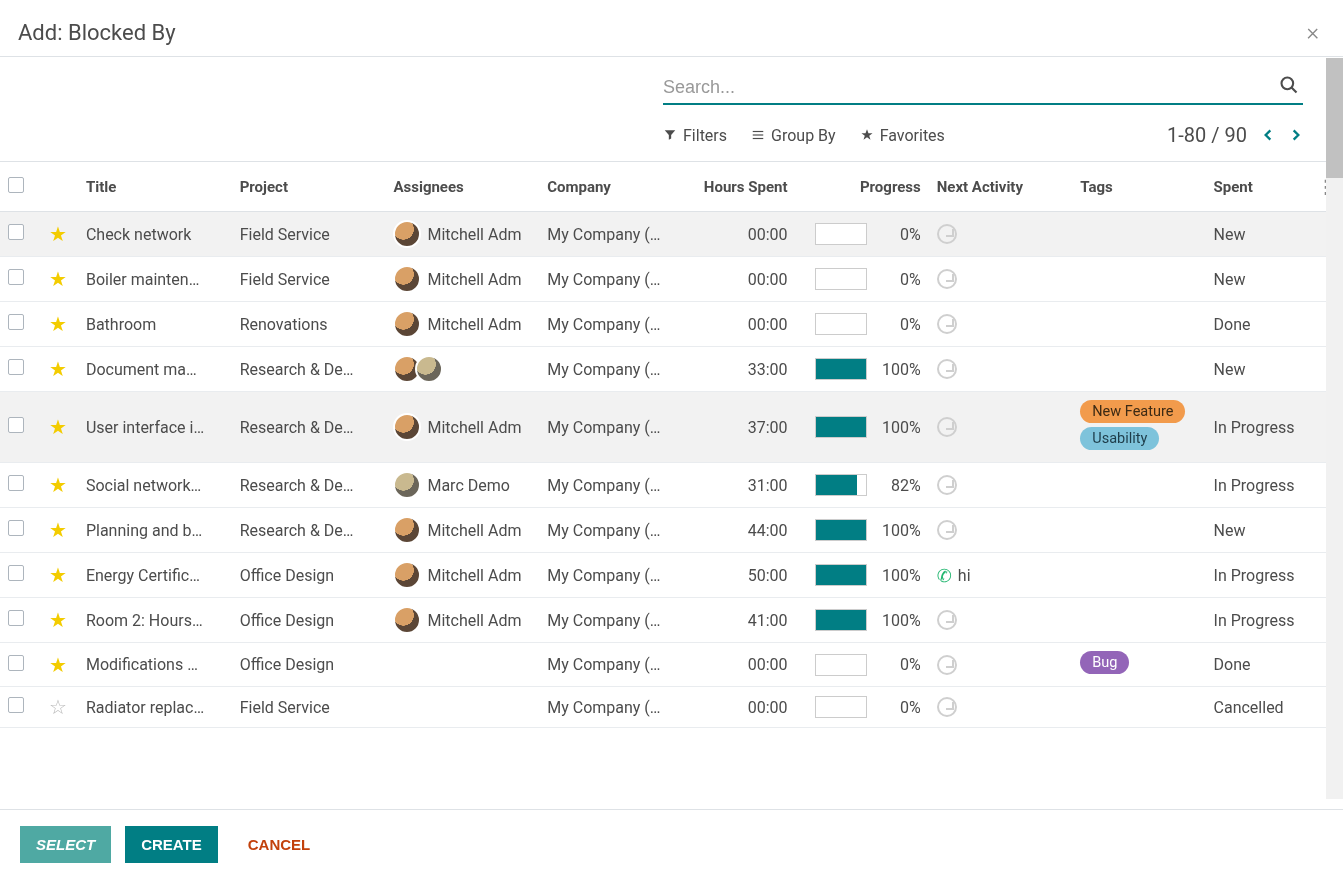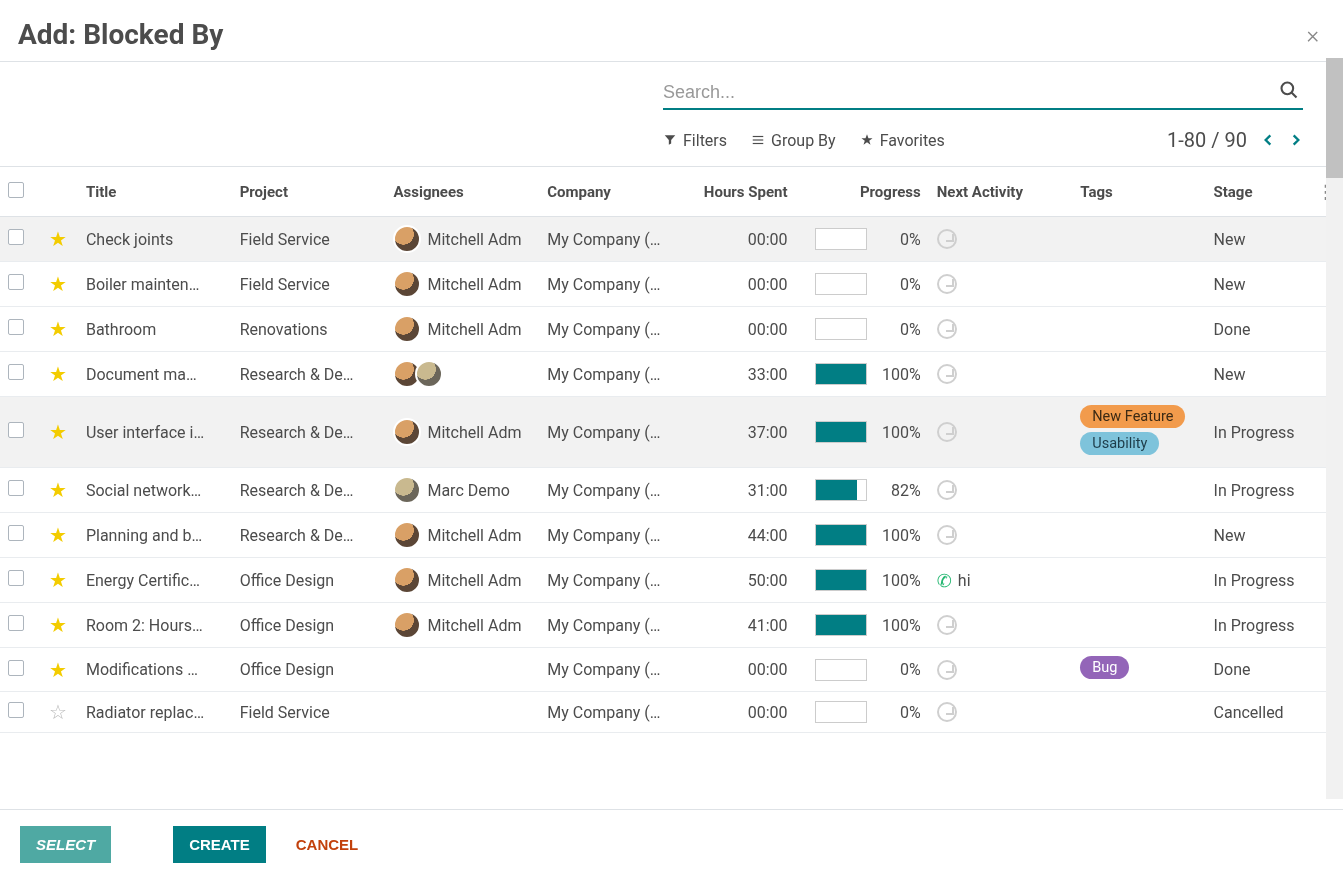--- a/index.html
+++ b/index.html
@@ -1,19 +1,19 @@
 <!DOCTYPE html>
 <html><head>
 <meta charset="utf-8">
 <style>
   * { box-sizing: border-box; margin: 0; padding: 0; }
   body { font-family: -apple-system, BlinkMacSystemFont, "Segoe UI", Roboto, Helvetica, Arial, sans-serif; font-size: 15px; color: #4c4c4c; background: #fff; }
   .modal { width: 1343px; height: 879px; position: relative; display: flex; flex-direction: column; overflow:hidden;}
   .modal-header { display: flex; align-items: center; justify-content: space-between; padding: 18px 18px 10px 18px;}
-  .modal-title { font-size: 28px; font-weight: 700; color: #4c4c4c; }
+  .modal-title { font-size: 22px; font-weight: 400; color: #4c4c4c; }
   .close-x { font-size: 24px; color: #888; cursor: pointer; font-weight:300; padding-right:6px;}
   .hr { border-top: 1px solid #dee2e6; width:100%; }
   .controls-row { display:flex; justify-content:flex-end; padding: 18px 40px 0 30px; }
   .search-block { width: 640px; }
   .search-input-row { display:flex; align-items:center; border-bottom: 2px solid #017e84; padding-bottom:4px;}
   .search-input { flex:1; border:none; outline:none; font-size:18px; color:#4c4c4c; background:transparent;}
   .search-input::placeholder{ color:#999;}
   .search-icon { font-size:18px; color:#4c4c4c; padding:0 4px;}
   .filter-row { display:flex; align-items:center; justify-content:space-between; margin-top:18px;text-align:right;}
   .filters-left { display:flex; gap:24px;}
@@ -57,21 +57,21 @@
   .col-hrs{width:110px; text-align:right;}
   .col-prog{width:130px; text-align:right;}
   .col-act{width:140px;}
   .col-tags{width:130px;}
   .col-stage{width:100px;}
   .col-kebab{width:30px;}
   td.truncate{max-width:150px;}
   .footer{ padding:16px 20px; display:flex; gap:14px; align-items:center; border-top:1px solid #dee2e6;}
   .btn{ padding:10px 16px; font-size:15px; font-weight:600; cursor:pointer; border:none;}
   .btn-select{ background:#4fa9a3; color:#fff;font-style:italic;}
-  .btn-create{ background:#017e84; color:#fff;margin-left:48px;}
+  .btn-create{ background:#017e84; color:#fff;}
   .btn-cancel{ background:transparent; color:#c2410c; text-transform:uppercase; font-weight:600;}
   .outer-scroll{ position:absolute; right:0; top:58px; bottom:80px; width:17px; background:#f1f1f1;}
   .outer-thumb{ position:absolute; top:0; width:100%; height:120px; background:#c1c1c1;}
   .activity-cell{ display:flex; align-items:center; gap:6px;}
 </style>
 </head>
 <body>
 
 <div class="modal">
   <div class="modal-header">
@@ -138,29 +138,29 @@
           <th class="col-cb"><span class="cb"></span></th>
           <th class="col-star"></th>
           <th class="col-title">Title</th>
           <th class="col-proj">Project</th>
           <th class="col-asgn">Assignees</th>
           <th class="col-comp">Company</th>
           <th class="col-hrs" style="text-align:right">Hours Spent</th>
           <th class="col-prog" style="text-align:right">Progress</th>
           <th class="col-act">Next Activity</th>
           <th class="col-tags">Tags</th>
-          <th class="col-stage">Stage</th>
+          <th class="col-stage">Spent</th>
           <th class="col-kebab kebab">⋮</th>
         </tr>
       </thead>
       <tbody id="tbody">
           <tr class="sel">
             <td><span class="cb"></span></td>
             <td><span class="star ">★</span></td>
-            <td class="truncate">Check joints</td>
+            <td class="truncate">Check network</td>
             <td class="truncate">Field Service</td>
             <td>
               <div class="avatar-group">
                 <span class="avatar"></span>
                 <span class="asgn-text">Mitchell Adm</span>
               </div>
             </td>
             <td class="truncate">My Company (…</td>
             <td class="hours">00:00</td>
             <td>

